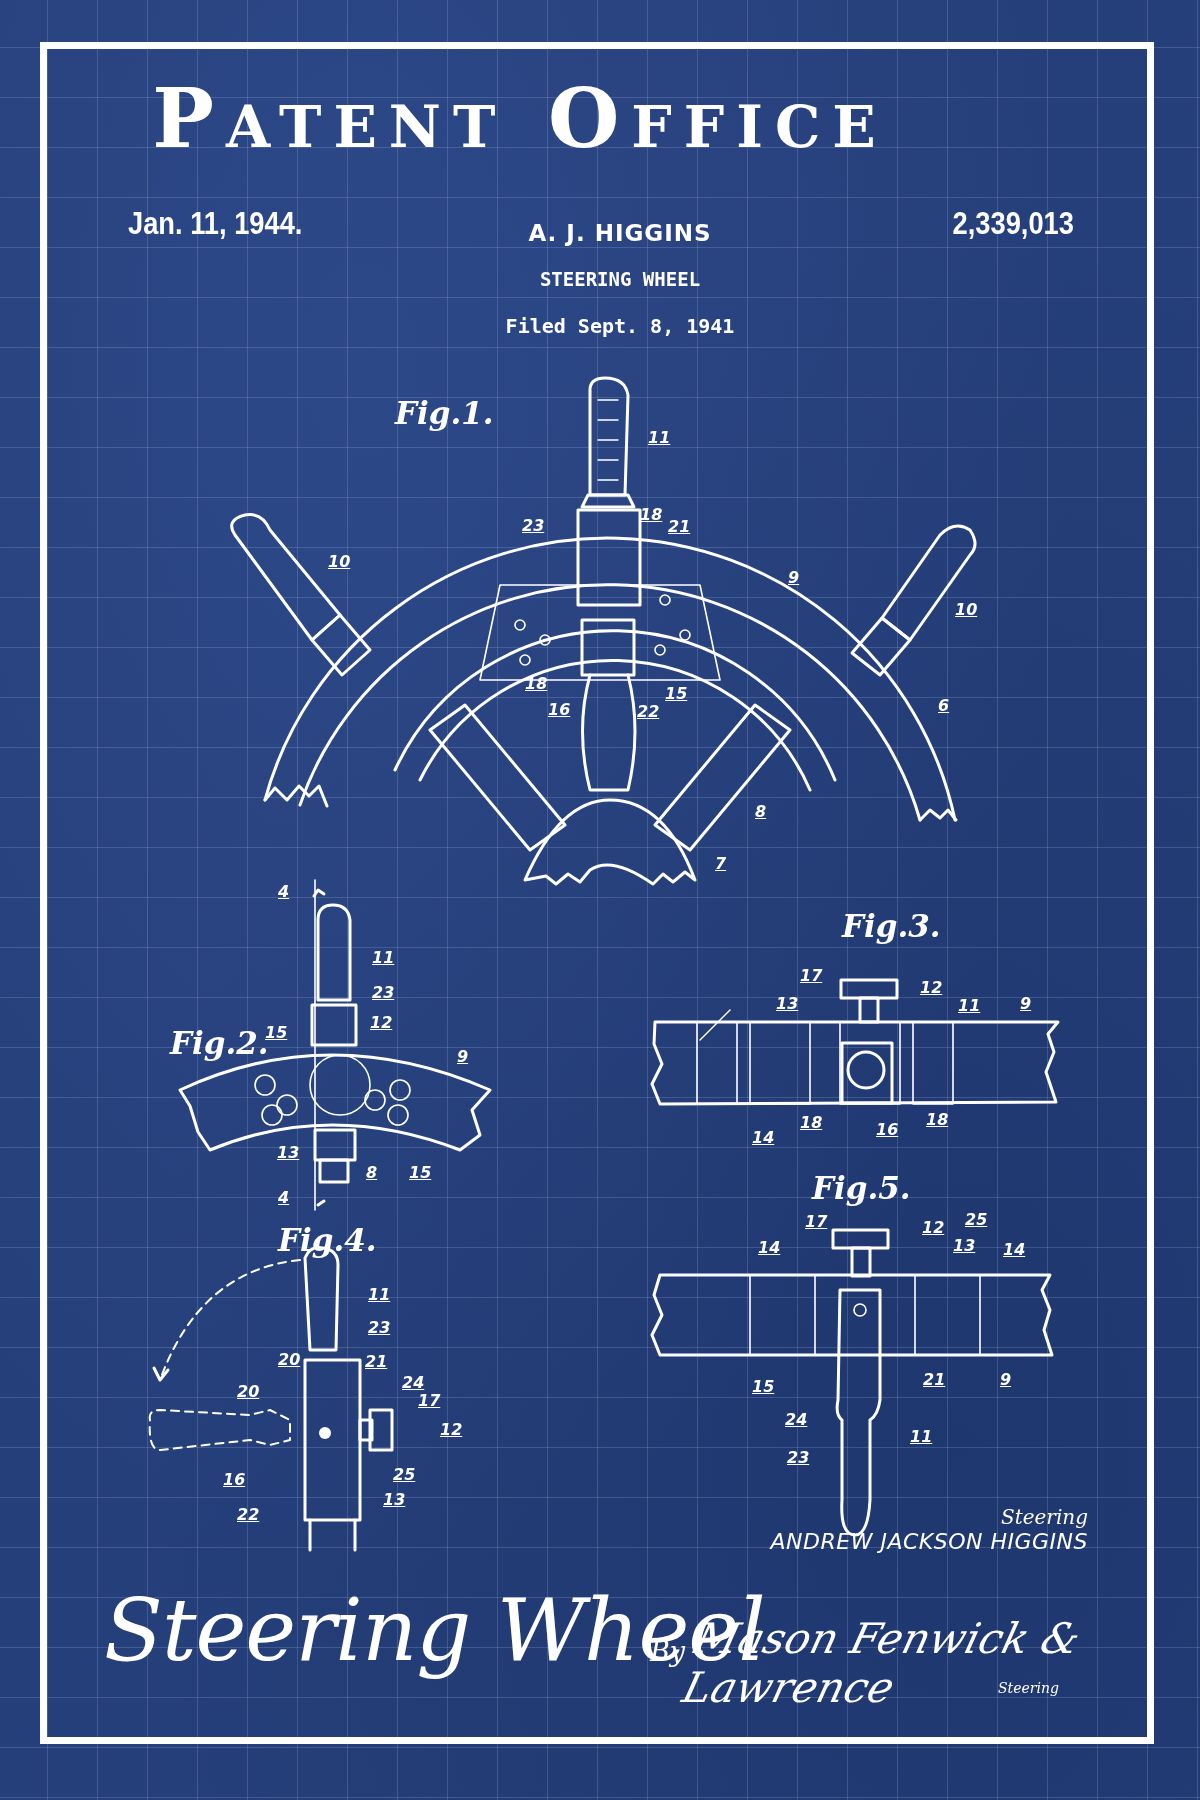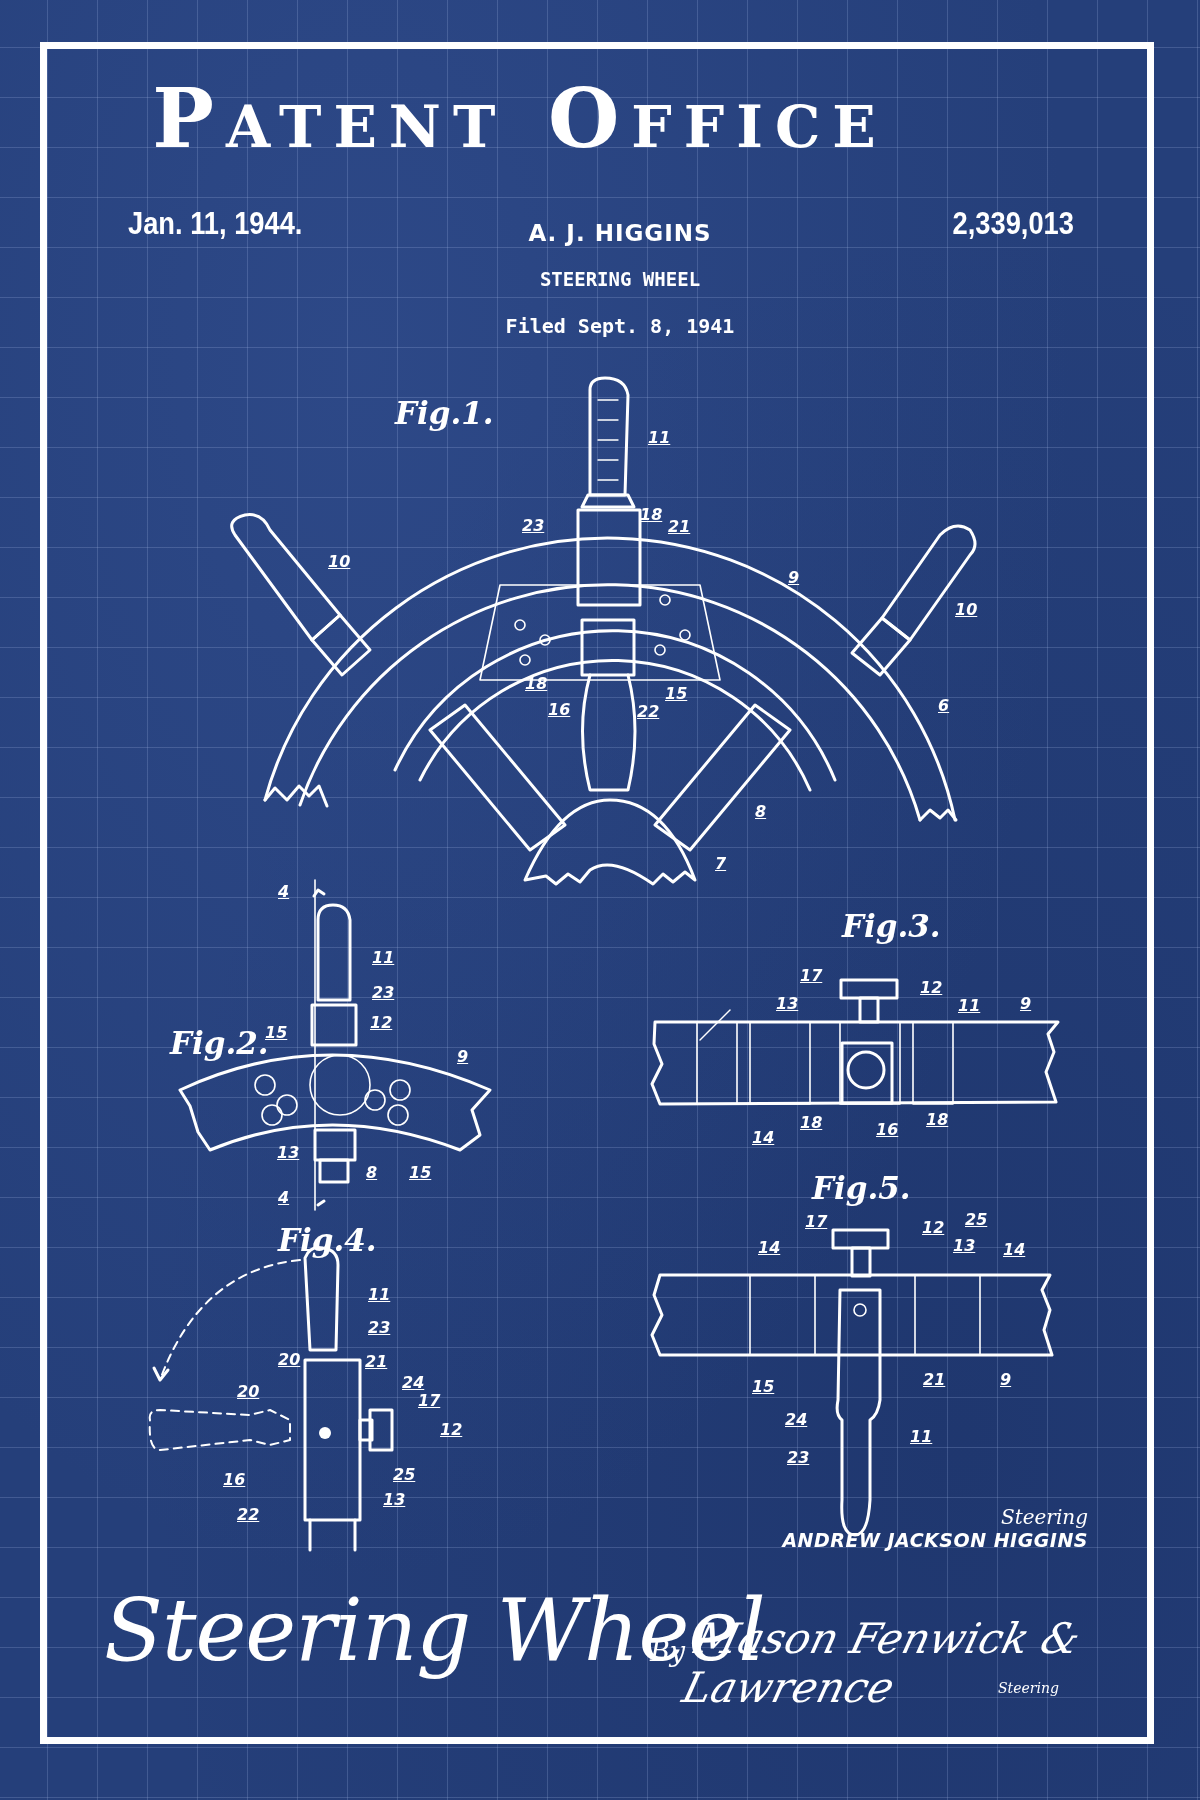--- a/index.html
+++ b/index.html
@@ -35,21 +35,21 @@
   .fig-label { font-family:"DejaVu Serif",serif; font-style:italic; font-weight:bold; font-size:31px; }
   .ref { font-family:"DejaVu Sans",sans-serif; font-style:italic; font-weight:bold; font-size:16px;text-decoration:underline; }
   svg.drawing { position:absolute; left:0; top:0; width:1200px; height:1800px; }
   svg.drawing * { stroke:#ffffff; fill:none; stroke-width:3; stroke-linecap:round; stroke-linejoin:round; }
   svg.drawing .thin { stroke-width:1.6; }
   svg.drawing .hatch { stroke-width:1.4; }
   svg.drawing .fill { fill:#ffffff; stroke:none; }
   svg.drawing .dash { stroke-dasharray:8 6; stroke-width:2; }
   .inventor-block { right:112px; top:1505px; text-align:right; }
   .inventor-caption { font-family:"DejaVu Serif",serif; font-style:italic; font-size:20px; }
-  .inventor-name { font-family:"DejaVu Sans",sans-serif; font-style:italic; font-weight:bold; font-size:19px; letter-spacing:0.5px; }
+  .inventor-name { font-family:"DejaVu Sans",sans-serif; font-style:italic; font-weight:normal; font-size:22px; letter-spacing:0.5px; }
   .script-title { left:104px; top:1580px; font-family:"DejaVu Serif",serif; font-style:italic; font-size:86px; letter-spacing:-1px; }
   .sig-by { left:650px; top:1636px; font-family:"DejaVu Serif",serif; font-style:italic; font-size:27px; }
   .sig-name { left:690px; top:1614px; font-family:"DejaVu Serif",serif; font-style:italic; font-size:42px; transform:skewX(-14deg); }
   .sig-role { left:998px; top:1680px; font-family:"DejaVu Serif",serif; font-style:italic; font-size:14px; }
 </style>
 </head>
 <body>
 
 <div class="frame"></div>
 

